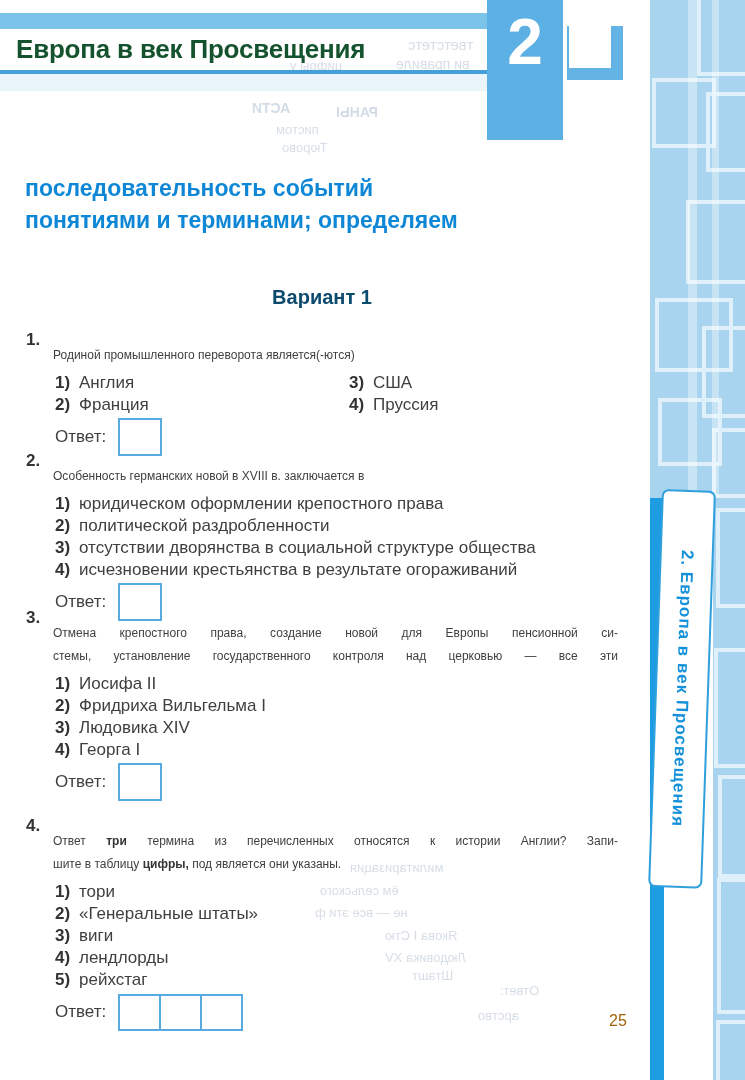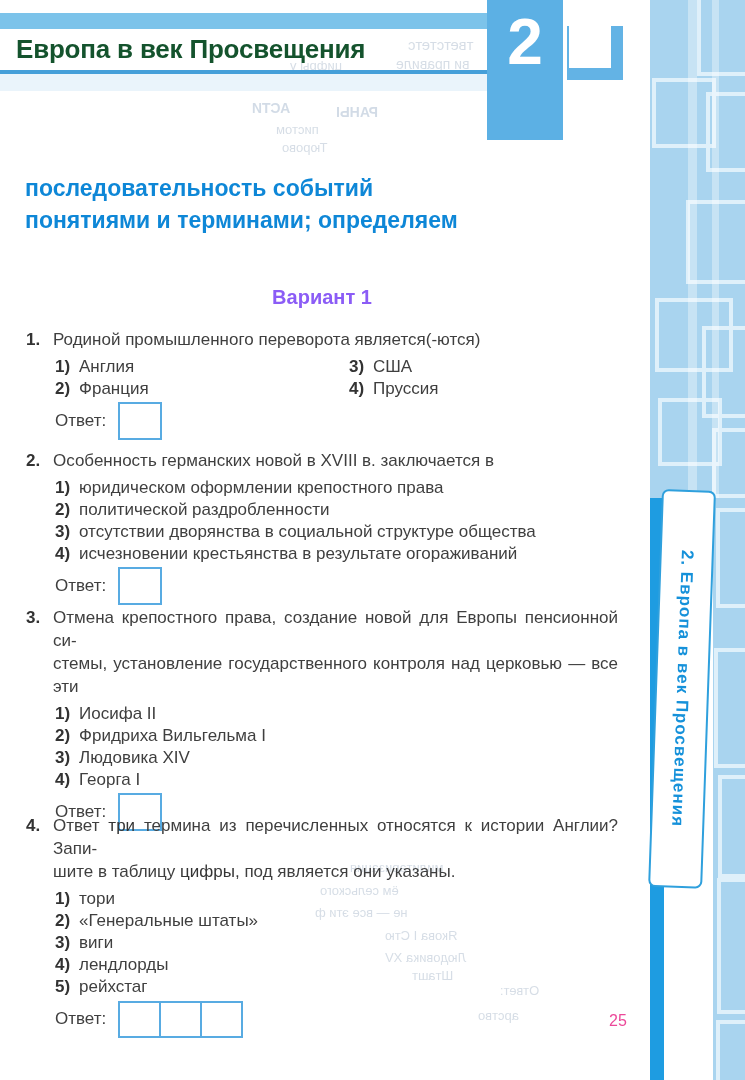--- a/index.html
+++ b/index.html
@@ -22,47 +22,47 @@
   .deco{position:absolute;border:4px solid #dff0fa;}
   .strip-light{position:absolute;background:rgba(255,255,255,0.35);}
   .tab{position:absolute;left:662px;top:489px;width:50px;height:394px;background:#ffffff;
        border:2px solid #2fa0dd;border-radius:7px;transform:rotate(2deg);transform-origin:top left;
        display:flex;align-items:center;justify-content:center;z-index:5;}
   .tab-label{writing-mode:vertical-rl;font-size:17px;font-weight:700;color:#1591da;letter-spacing:1px;white-space:nowrap;}
   
   .sec-heading{position:absolute;left:25px;top:172px;font-size:23px;font-weight:700;
                color:#0e87d7;line-height:32px;}
   .variant{position:absolute;left:26px;top:286px;width:592px;text-align:center;
-           font-size:20px;font-weight:700;color:#8b5cf6;}
+           font-size:20px;font-weight:700;color:#0c4a6e;}
   
   #questions{position:absolute;left:0;top:0;width:745px;height:1080px;}
   .q{position:absolute;left:26px;width:595px;}
   .q-head{display:flex;}
   .q-num{flex:none;width:27px;font-weight:700;color:#333333;font-size:17px;line-height:23px;}
-  .q-text{width:565px;font-size:17px;line-height:23px;color:#3f3f3f;}
+  .q-text{width:565px;font-size:12px;line-height:23px;color:#3f3f3f;margin-top:16px;}
   .q-text .just{text-align:justify;text-align-last:justify;}
-  .q-text b{font-weight:400;color:#353535;}
+  .q-text b{font-weight:700;color:#353535;}
   .opts{margin:5px 0 0 29px;}
   .opts.twocol{display:grid;grid-template-columns:294px auto;}
   .opt{display:flex;font-size:17px;line-height:22px;}
   .opt-num{flex:none;width:24px;font-weight:700;color:#333333;}
   .ans-row{display:flex;align-items:center;margin:2px 0 0 29px;height:38px;}
   .ans-label{font-size:17px;color:#3f3f3f;margin-right:12px;}
   .box{width:40px;height:34px;border:2px solid #58abe2;background:#ffffff;box-sizing:content-box;}
   .cells{display:flex;}
   .cells .cell{width:39px;height:33px;border:2px solid #58abe2;background:#ffffff;margin-left:-2px;}
   .cells .cell:first-child{margin-left:0;}
   
   .bleed{position:absolute;left:0;top:0;width:745px;height:1080px;pointer-events:none;}
   .bleed span{position:absolute;transform:scaleX(-1);color:#b6c3d2;opacity:0.55;
               filter:blur(0.4px);white-space:nowrap;}
   .bleed span.caps{font-weight:700;color:#aebfd3;}
   
   .pagenum{position:absolute;left:600px;top:1012px;width:36px;text-align:center;
-           font-size:16px;color:#ec4899;}
+           font-size:16px;color:#a16207;}
 </style>
 </head>
 <body>
 
 <div class="page">
 
   <div class="bleed" id="bleed">
       <span style="left: 408px; top: 36px; font-size: 15px;">тветстетс</span>
       <span style="left: 396px; top: 56px; font-size: 14px;">ви правиле</span>
       <span style="left: 290px; top: 58px; font-size: 13px;">цифры у</span>

